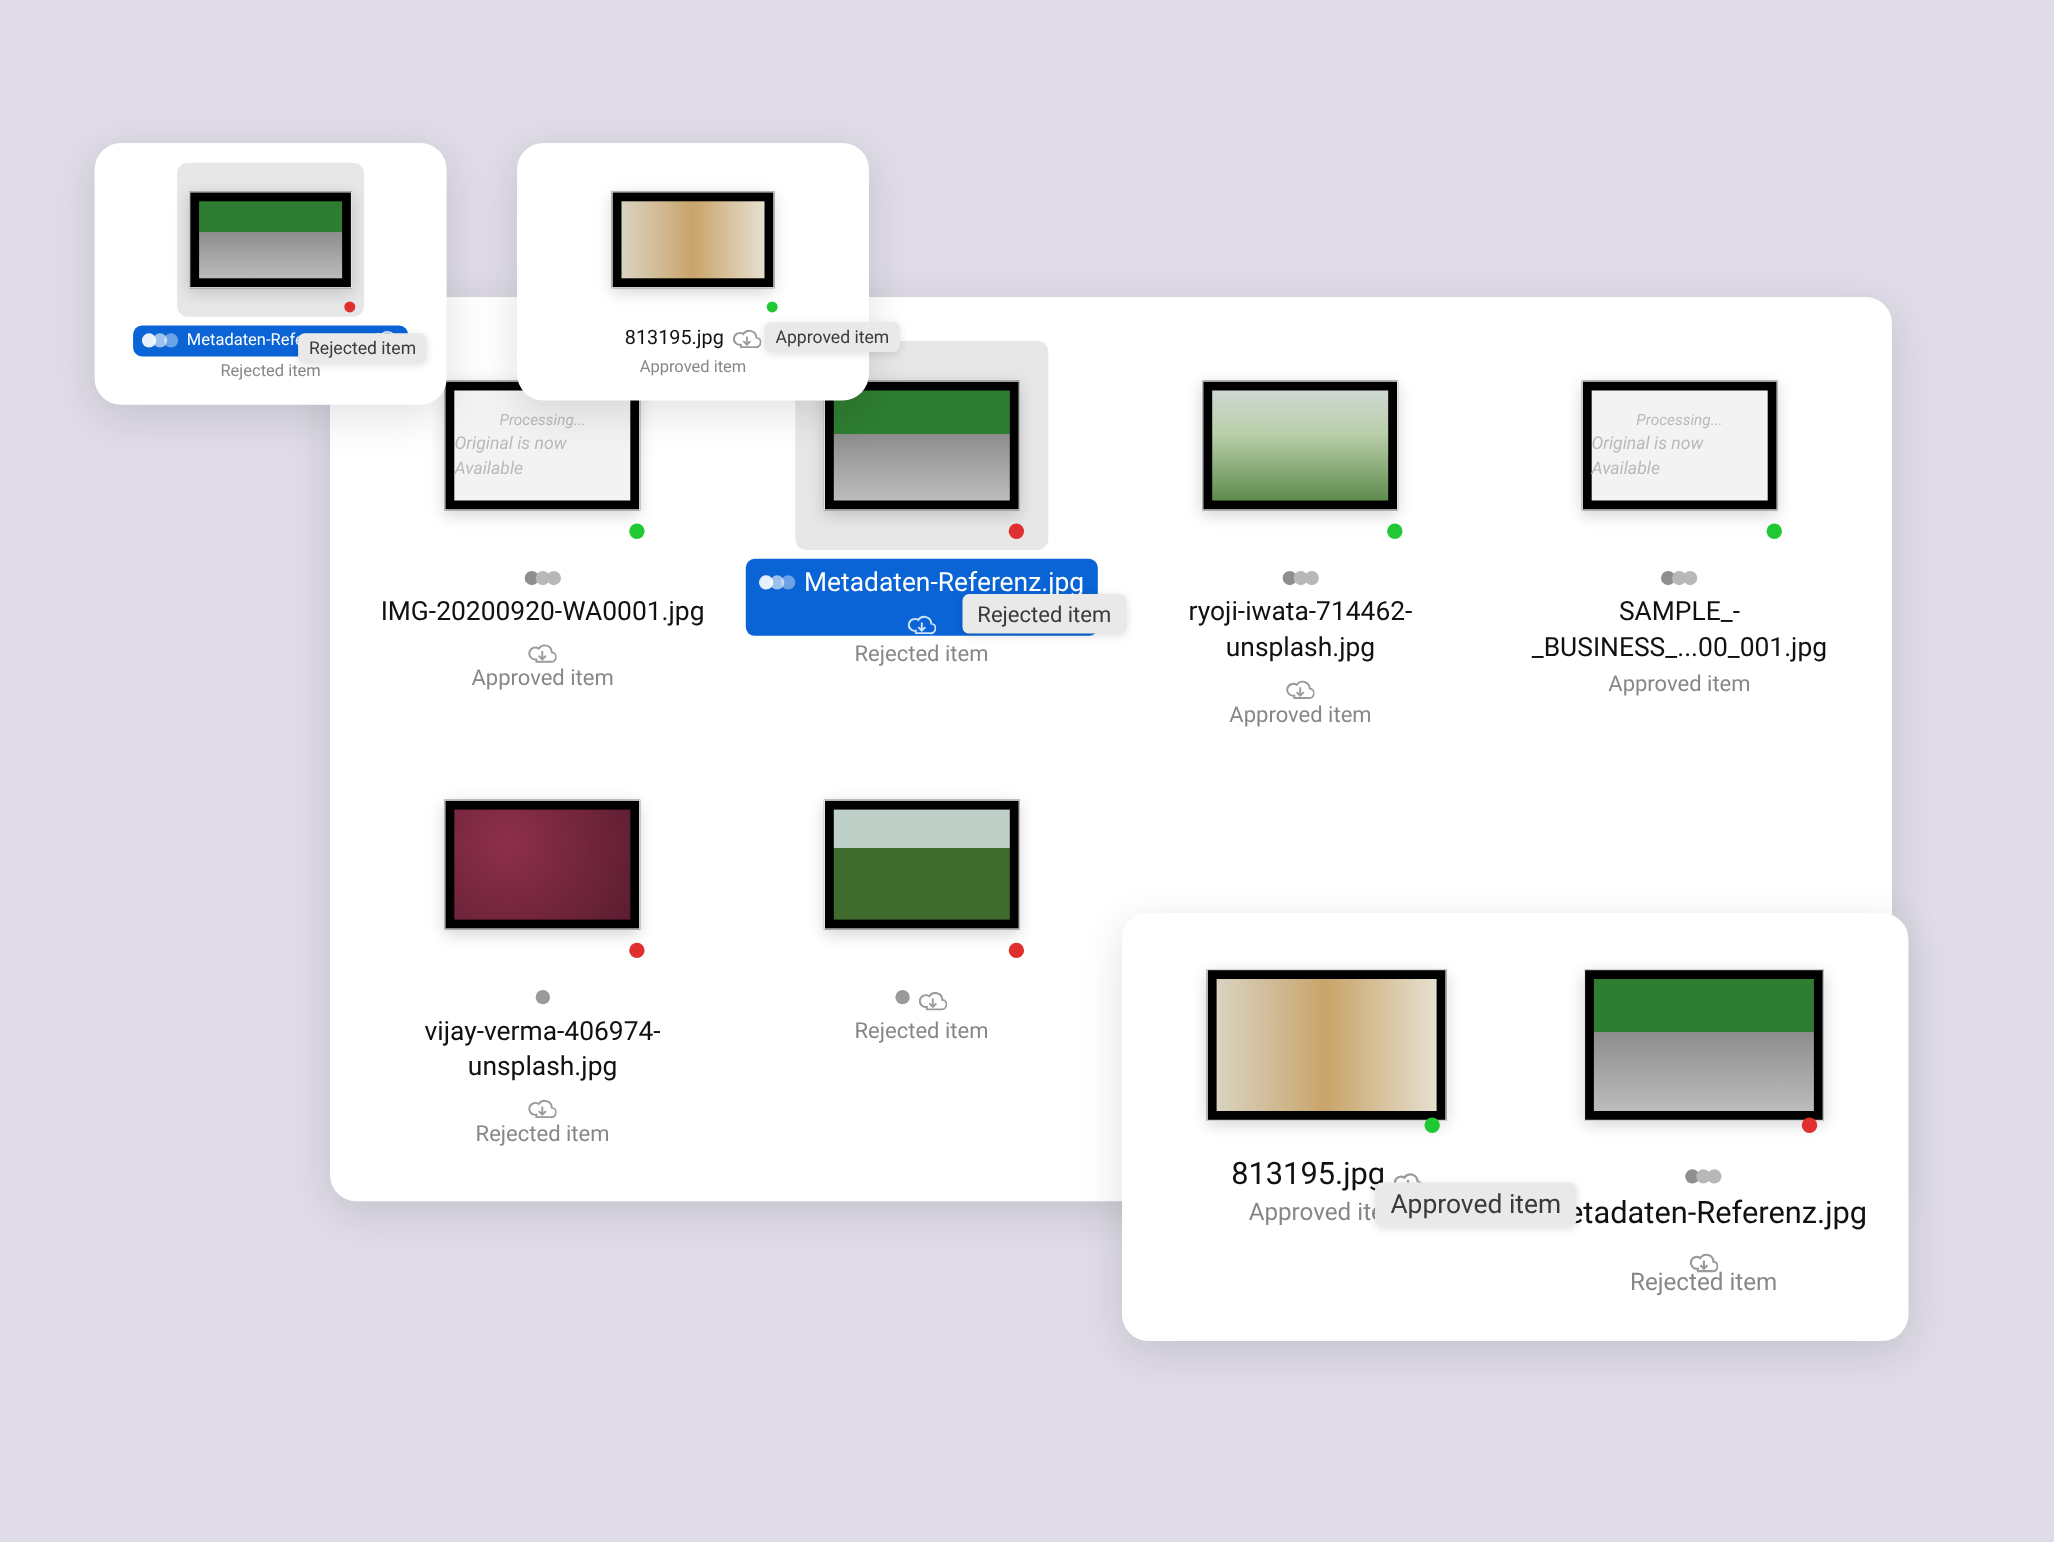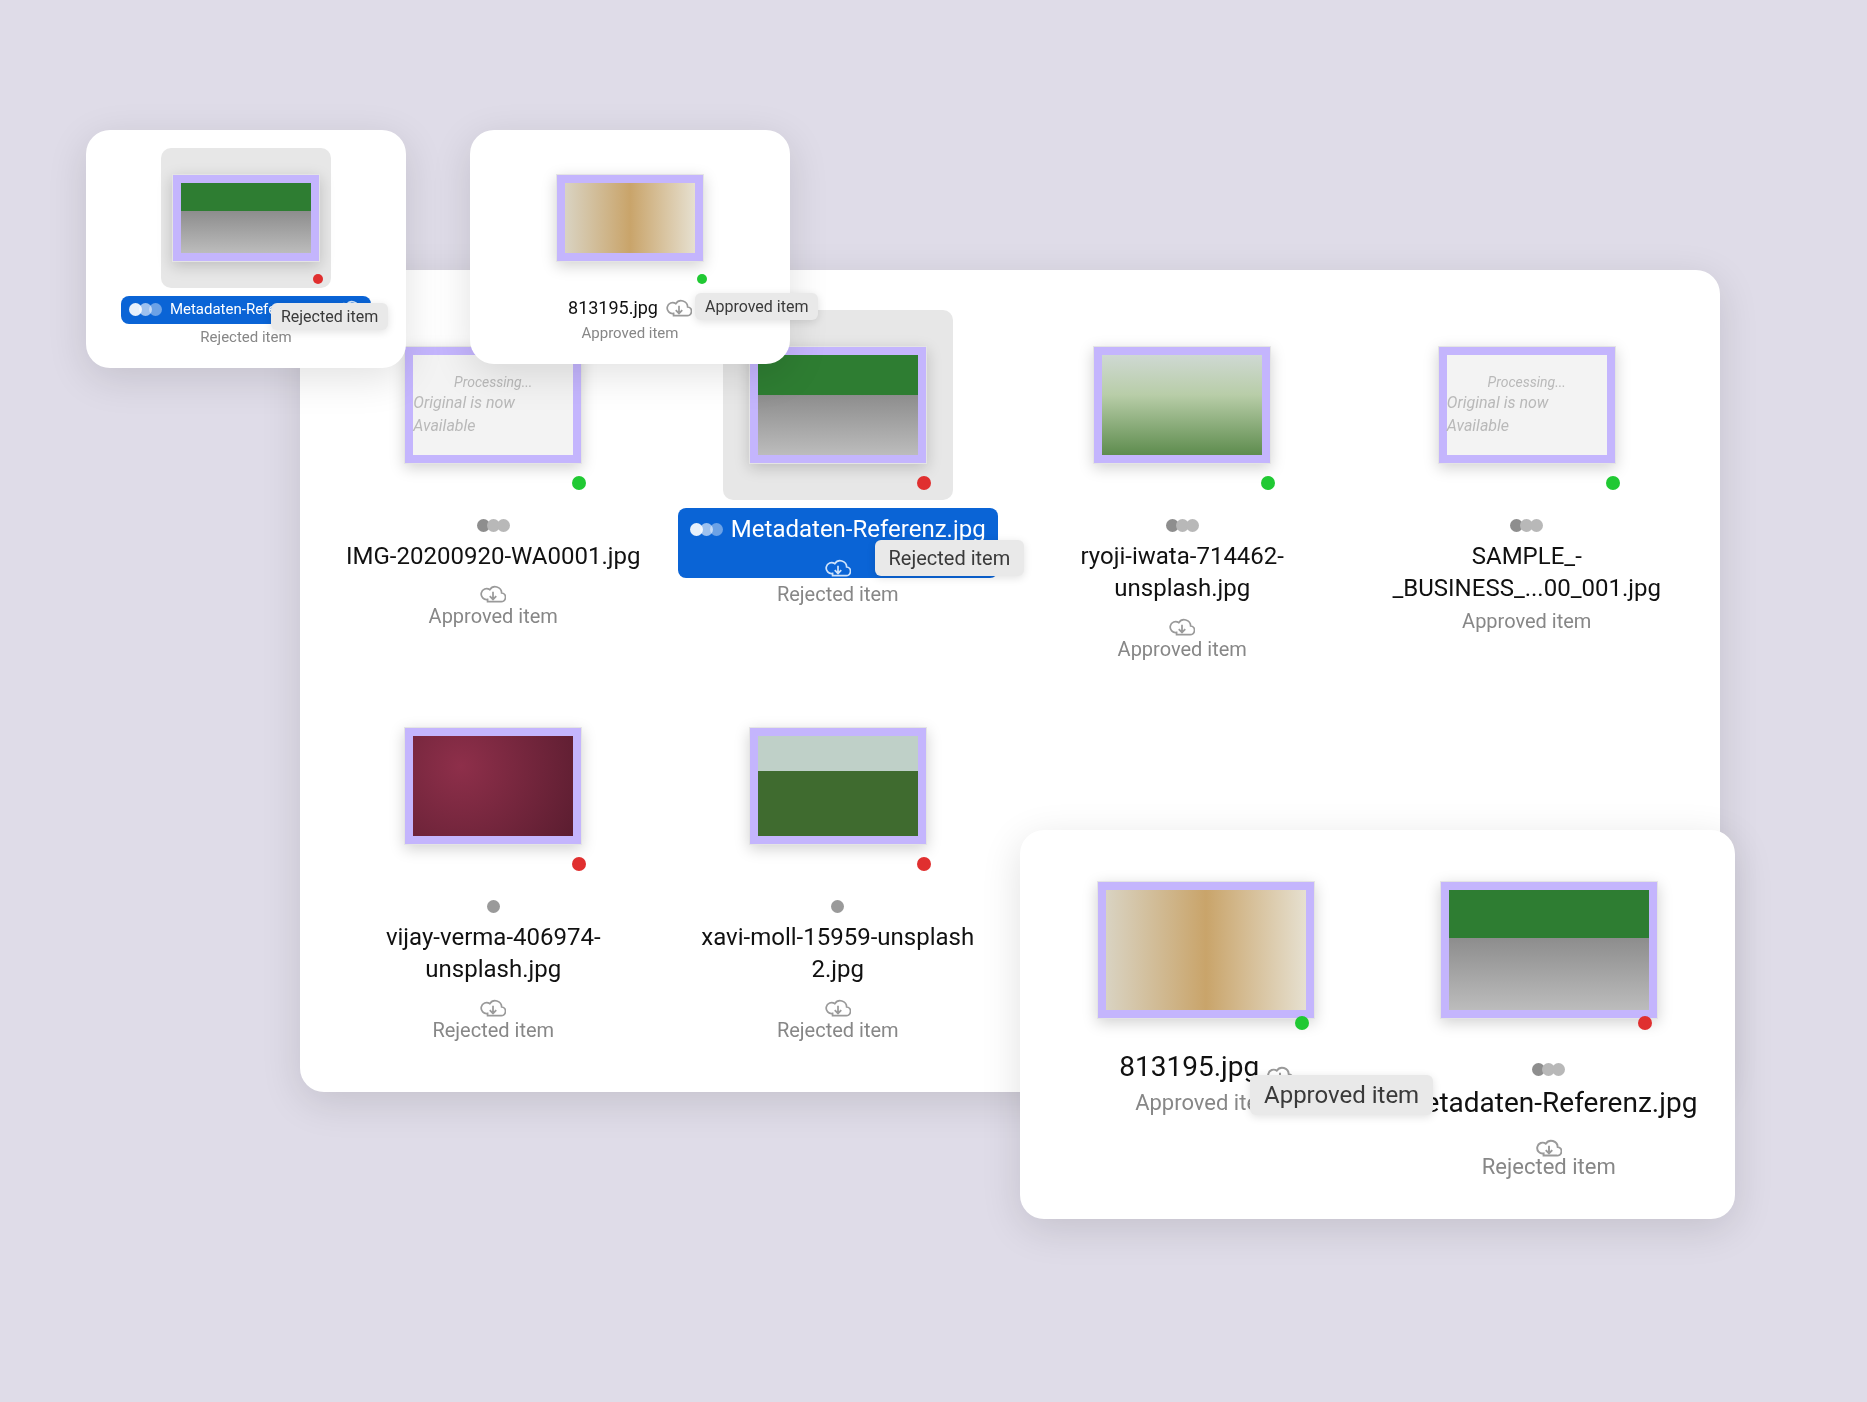--- a/index.html
+++ b/index.html
@@ -62,21 +62,21 @@
   .card.selected .thumb-wrap { background: #e7e7e7; border-radius: 10px; }
   .thumb-wrap {
     width: 230px;
     height: 190px;
     display: flex;
     align-items: center;
     justify-content: center;
     position: relative;
   }
   .thumb {
-    background: #c4b5fd;
+    background: #000000;
     border: 1px solid #e4e4e4;
     padding: 8px;
     box-shadow: 0 4px 14px rgba(0,0,0,0.18);
     display: flex;
     align-items: center;
     justify-content: center;
   }
   .thumb-img {
     width: 160px;
     height: 100px;
@@ -333,21 +333,20 @@
   <div class="card">
     <div class="thumb-wrap">
       <div class="thumb">
         <div class="thumb-img img-field"></div>
       </div>
       <span class="status-dot dot-red"></span>
     </div>
     <div class="meta">
       <span class="meta-row">
         <span class="single-dot"></span>
-        <span>xavi-moll-15959-unsplash 2.jpg</span>
         <span class="cloud-icon">
           <svg viewBox="0 0 24 18">
               <path fill="none" stroke="#9a9a9a" stroke-width="1.6" d="M7 14a5 5 0 1 1 2-9 6 6 0 0 1 11 3 4 4 0 0 1-1 8H7z"></path>
               <path fill="none" stroke="#9a9a9a" stroke-width="1.6" d="M12 7v7m-3-3 3 3 3-3"></path>
             </svg>
         </span>
       </span>
     </div>
     <div class="meta-status">Rejected item</div>
   </div>

